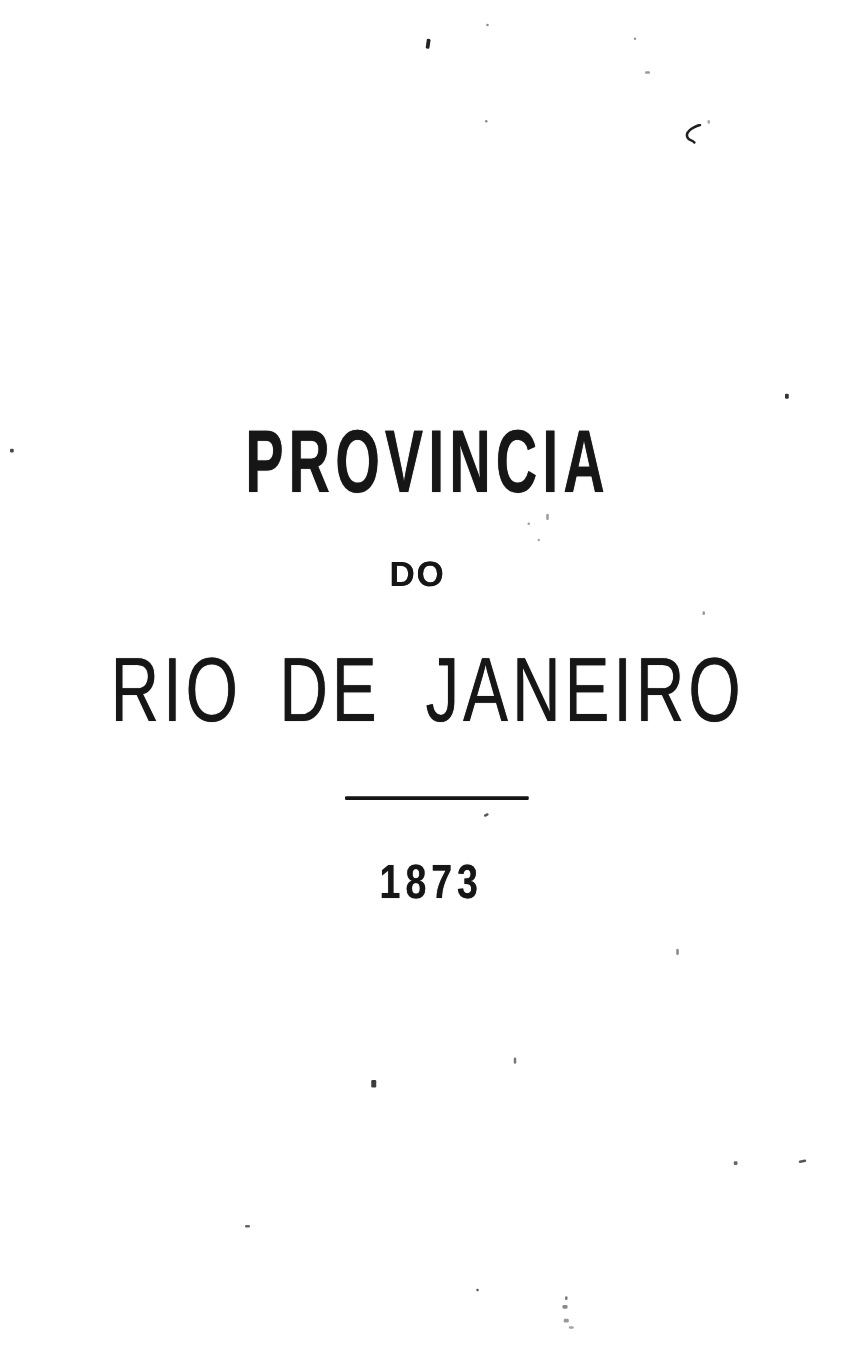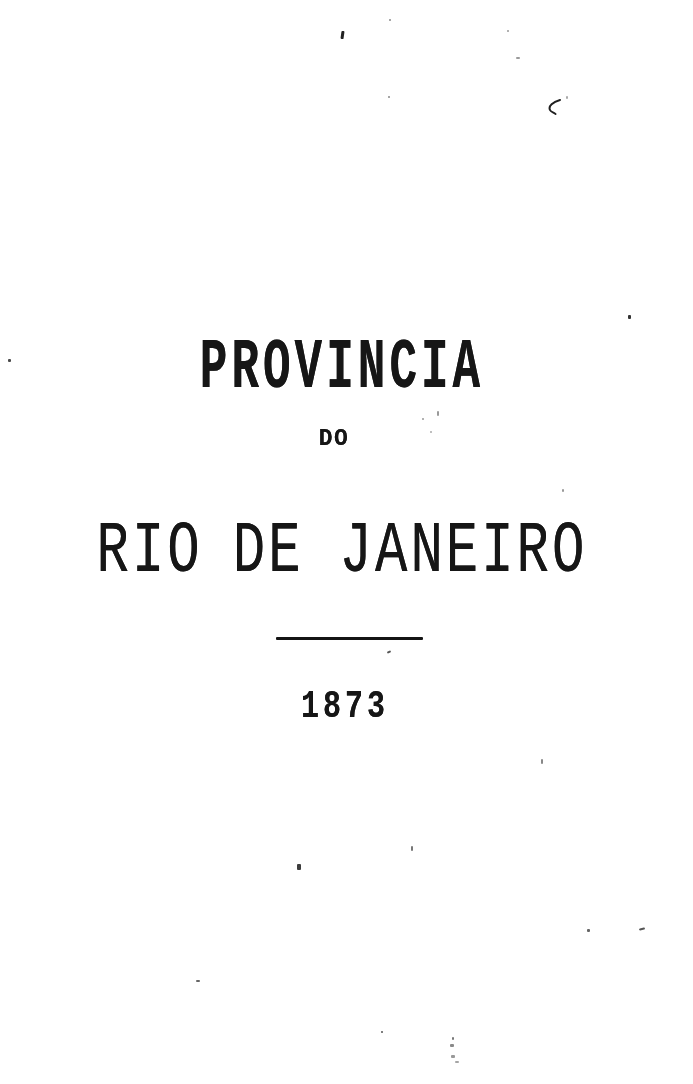--- a/index.html
+++ b/index.html
@@ -6,21 +6,21 @@
     margin: 0;
     padding: 0;
     background: #ffffff;
   }
   .page {
     position: relative;
     width: 693px;
     height: 1084px;
     background: #ffffff;
     color: #161616;
-    font-family: Liberation Mono, monospace;
+    font-family: Liberation Sans, sans-serif;
     overflow: hidden;
   }
   .ink {
     text-shadow: 0 0 0.5px rgba(10,10,10,0.85);
   }
   
   .t-region {
     position: absolute;
     top: 333px;
     left: 342px;
@@ -28,25 +28,25 @@
     transform-origin: top center;
     font-weight: bold;
     font-size: 46px;
     letter-spacing: 4px;
     line-height: 1;
     white-space: nowrap;
   }
   
   .t-connector {
     position: absolute;
-    top: 428px;
+    top: 446px;
     left: 334px;
     transform: translateX(-50%);
     font-weight: bold;
-    font-size: 23px;
+    font-size: 28px;
     letter-spacing: 1.5px;
     line-height: 1;
     white-space: nowrap;
   }
   
   .t-place {
     position: absolute;
     top: 516px;
     left: 342px;
     transform: translateX(-50%) scaleY(1.35);

